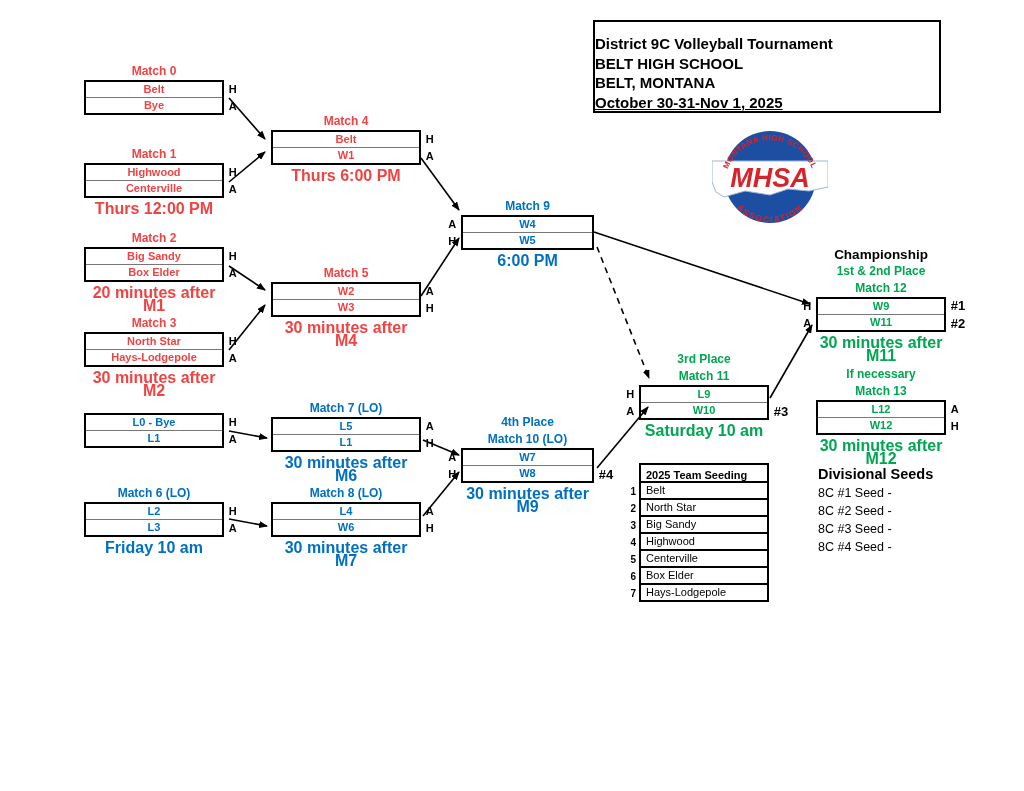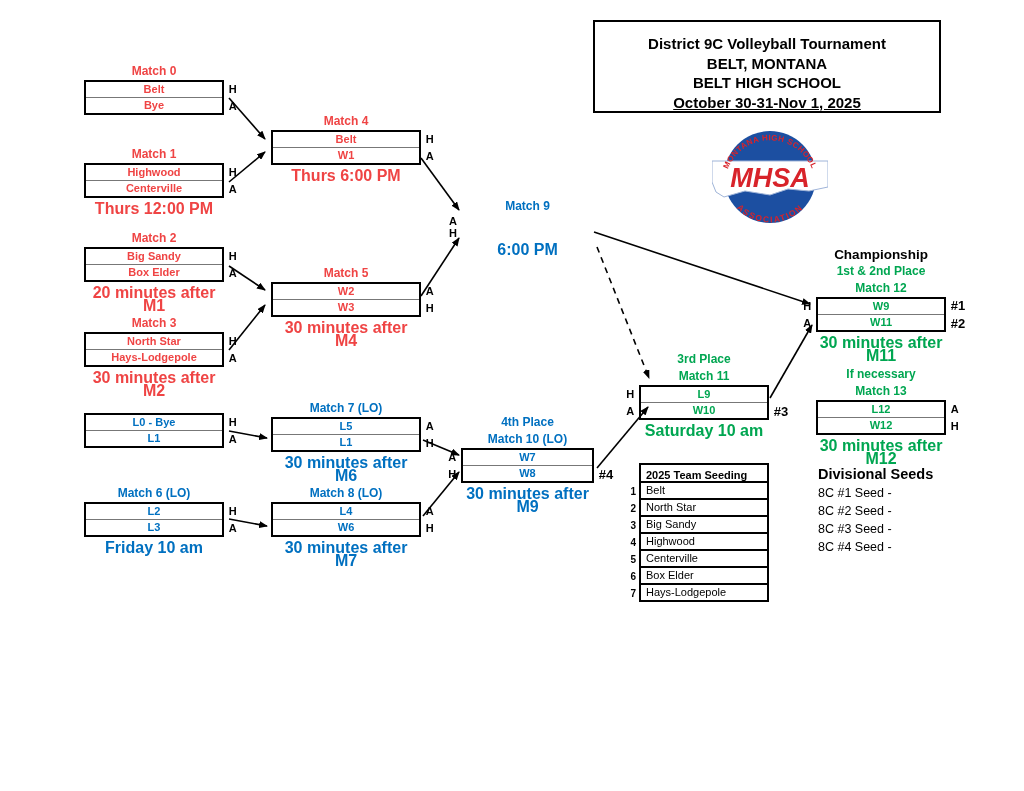--- a/index.html
+++ b/index.html
@@ -17,21 +17,21 @@
   .sidecell{flex:1;font-size:11px;font-weight:bold;color:#000;display:flex;align-items:center;}
   .sidecol.left .sidecell{justify-content:flex-end;padding-right:5px;}
   .sidecol.right .sidecell{justify-content:flex-start;padding-left:5px;}
   .place{font-size:13px;font-weight:bold;}
   .mbox{border:2px solid #000;background:#fff;}
   .mrow{height:15px;line-height:15px;font-size:11px;font-weight:bold;text-align:center;}
   .mrow + .mrow{border-top:1px solid #777;}
   .mnote{margin-top:4px;height:13px;line-height:13px;font-size:16px;font-weight:bold;text-align:center;}
   
   .header-box{position:absolute;left:593px;top:20px;width:348px;height:93px;border:2px solid #000;
-              text-align:center;padding-top:12px;box-sizing:border-box;z-index:2;}
+              padding-top:12px;box-sizing:border-box;z-index:2;}
   .header-box div{font-size:15px;font-weight:bold;color:#000;line-height:19.5px;}
   .header-box .uline{text-decoration:underline;}
   
   .seedtable{position:absolute;left:624px;top:463px;display:flex;z-index:2;}
   .numcol{width:15px;padding-top:20px;}
   .numcell{height:19px;margin-top:-2px;line-height:21px;font-size:10px;font-weight:bold;
            text-align:right;padding-right:3px;color:#000;}
   .tcol{width:130px;}
   .thead{border:2px solid #000;height:20px;line-height:20px;font-size:11px;font-weight:bold;
          padding-left:5px;box-sizing:border-box;background:#fff;color:#000;}
@@ -46,22 +46,22 @@
   
   .logo{position:absolute;left:712px;top:126px;z-index:2;}
 </style>
 </head>
 <body>
 
 <div id="canvas">
 
   <div class="header-box">
     <div>District 9C Volleyball Tournament</div>
+    <div>BELT HIGH SCHOOL</div>
     <div>BELT, MONTANA</div>
-    <div>BELT HIGH SCHOOL</div>
     <div class="uline">October 30-31-Nov 1, 2025</div>
   </div>
 
   <div class="logo">
     <svg width="116" height="104" viewBox="0 0 116 104">
       <defs>
         <path id="arcTop" d="M 15 46 A 45 45 0 0 1 101 46"></path>
         <path id="arcBot" d="M 13 60 A 46 46 0 0 0 103 60"></path>
       </defs>
       <circle cx="58" cy="51" r="46" fill="#1C4FA1"></circle>
@@ -253,20 +253,24 @@
           </div>
         </div>
         <div class="mnote c-blue" style="margin: 4px 34px 0px;">30 minutes after M7</div>
       </div>
       <div class="match" style="left: 428px; top: 198px; width: 199px;">
         <div class="mtitle c-blue" style="margin: 0px 34px;">Match  9</div>
         <div class="mgrid">
           <div class="sidecol left">
             <div class="sidecell">A</div>
             <div class="sidecell">H</div>
+          </div>
+          <div class="mbox" style="width: 131px;">
+            <div class="mrow c-blue">W4</div>
+            <div class="mrow c-blue">W5</div>
           </div>
           <div class="sidecol right">
             <div class="sidecell"></div>
             <div class="sidecell"></div>
           </div>
         </div>
         <div class="mnote c-blue" style="margin: 4px 34px 0px;">6:00 PM</div>
       </div>
       <div class="match" style="left: 428px; top: 414px; width: 199px;">
         <div class="mtitle c-blue" style="margin: 0px 34px;">4th Place</div>

